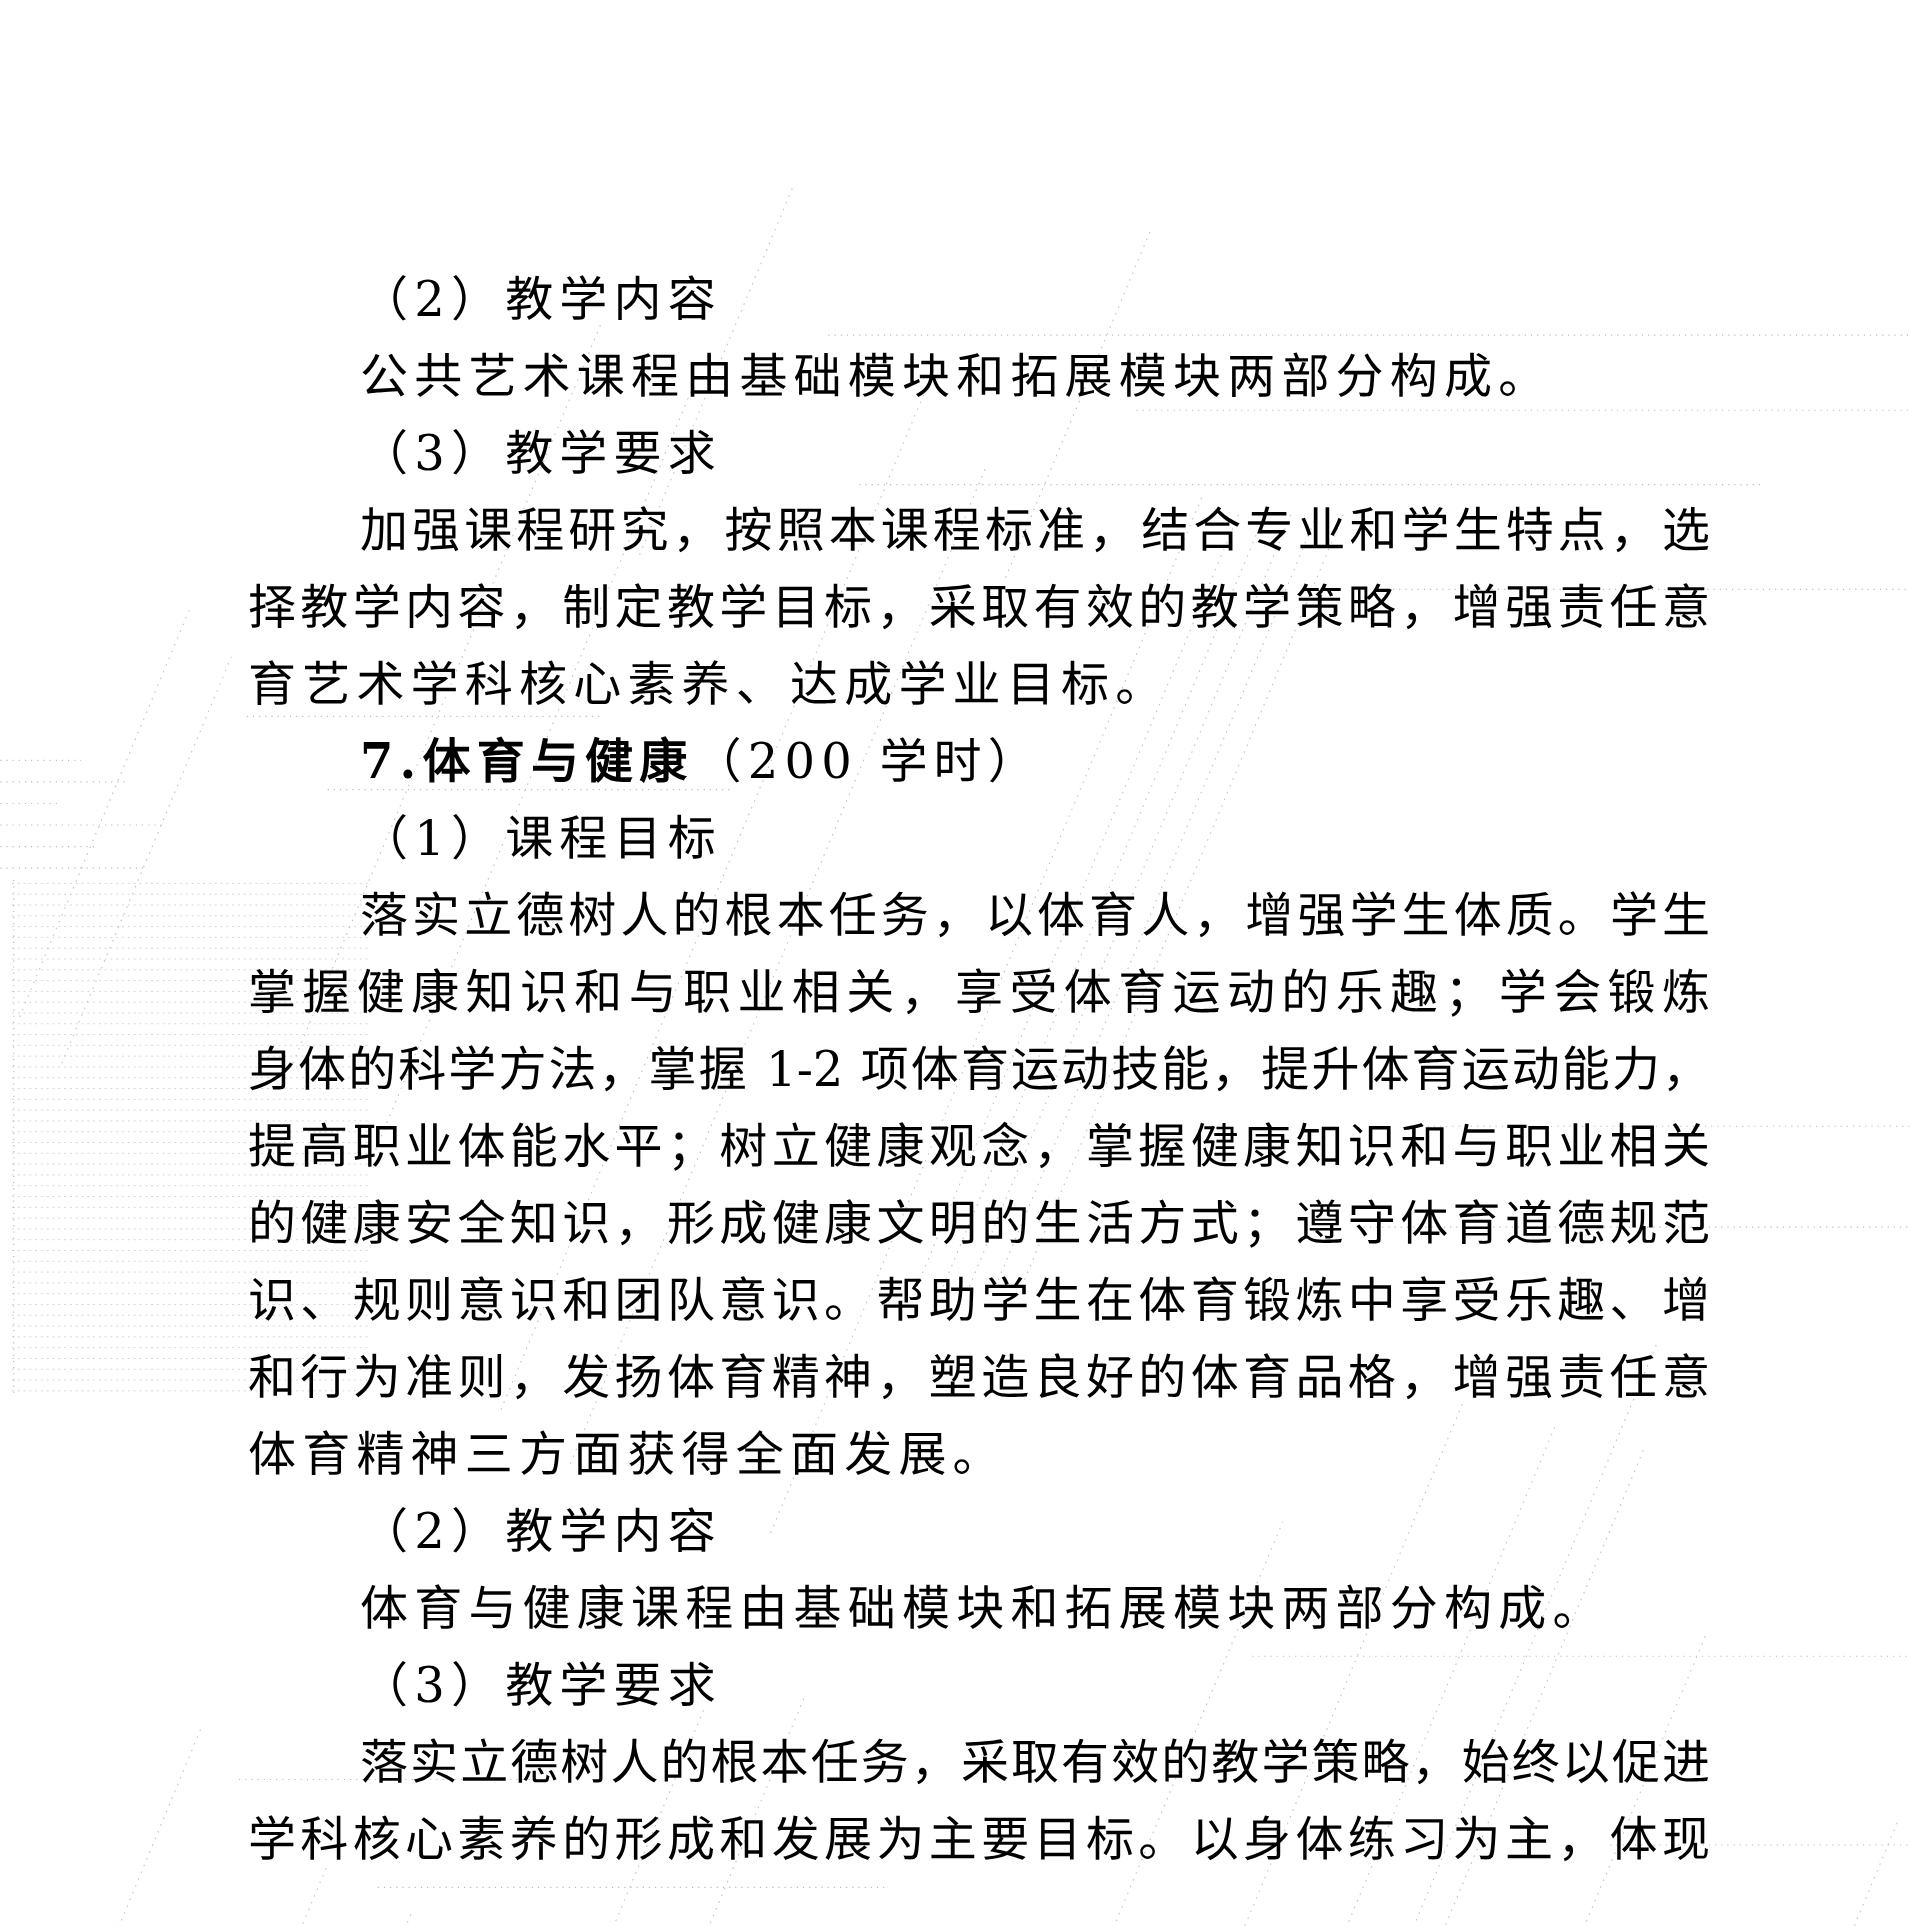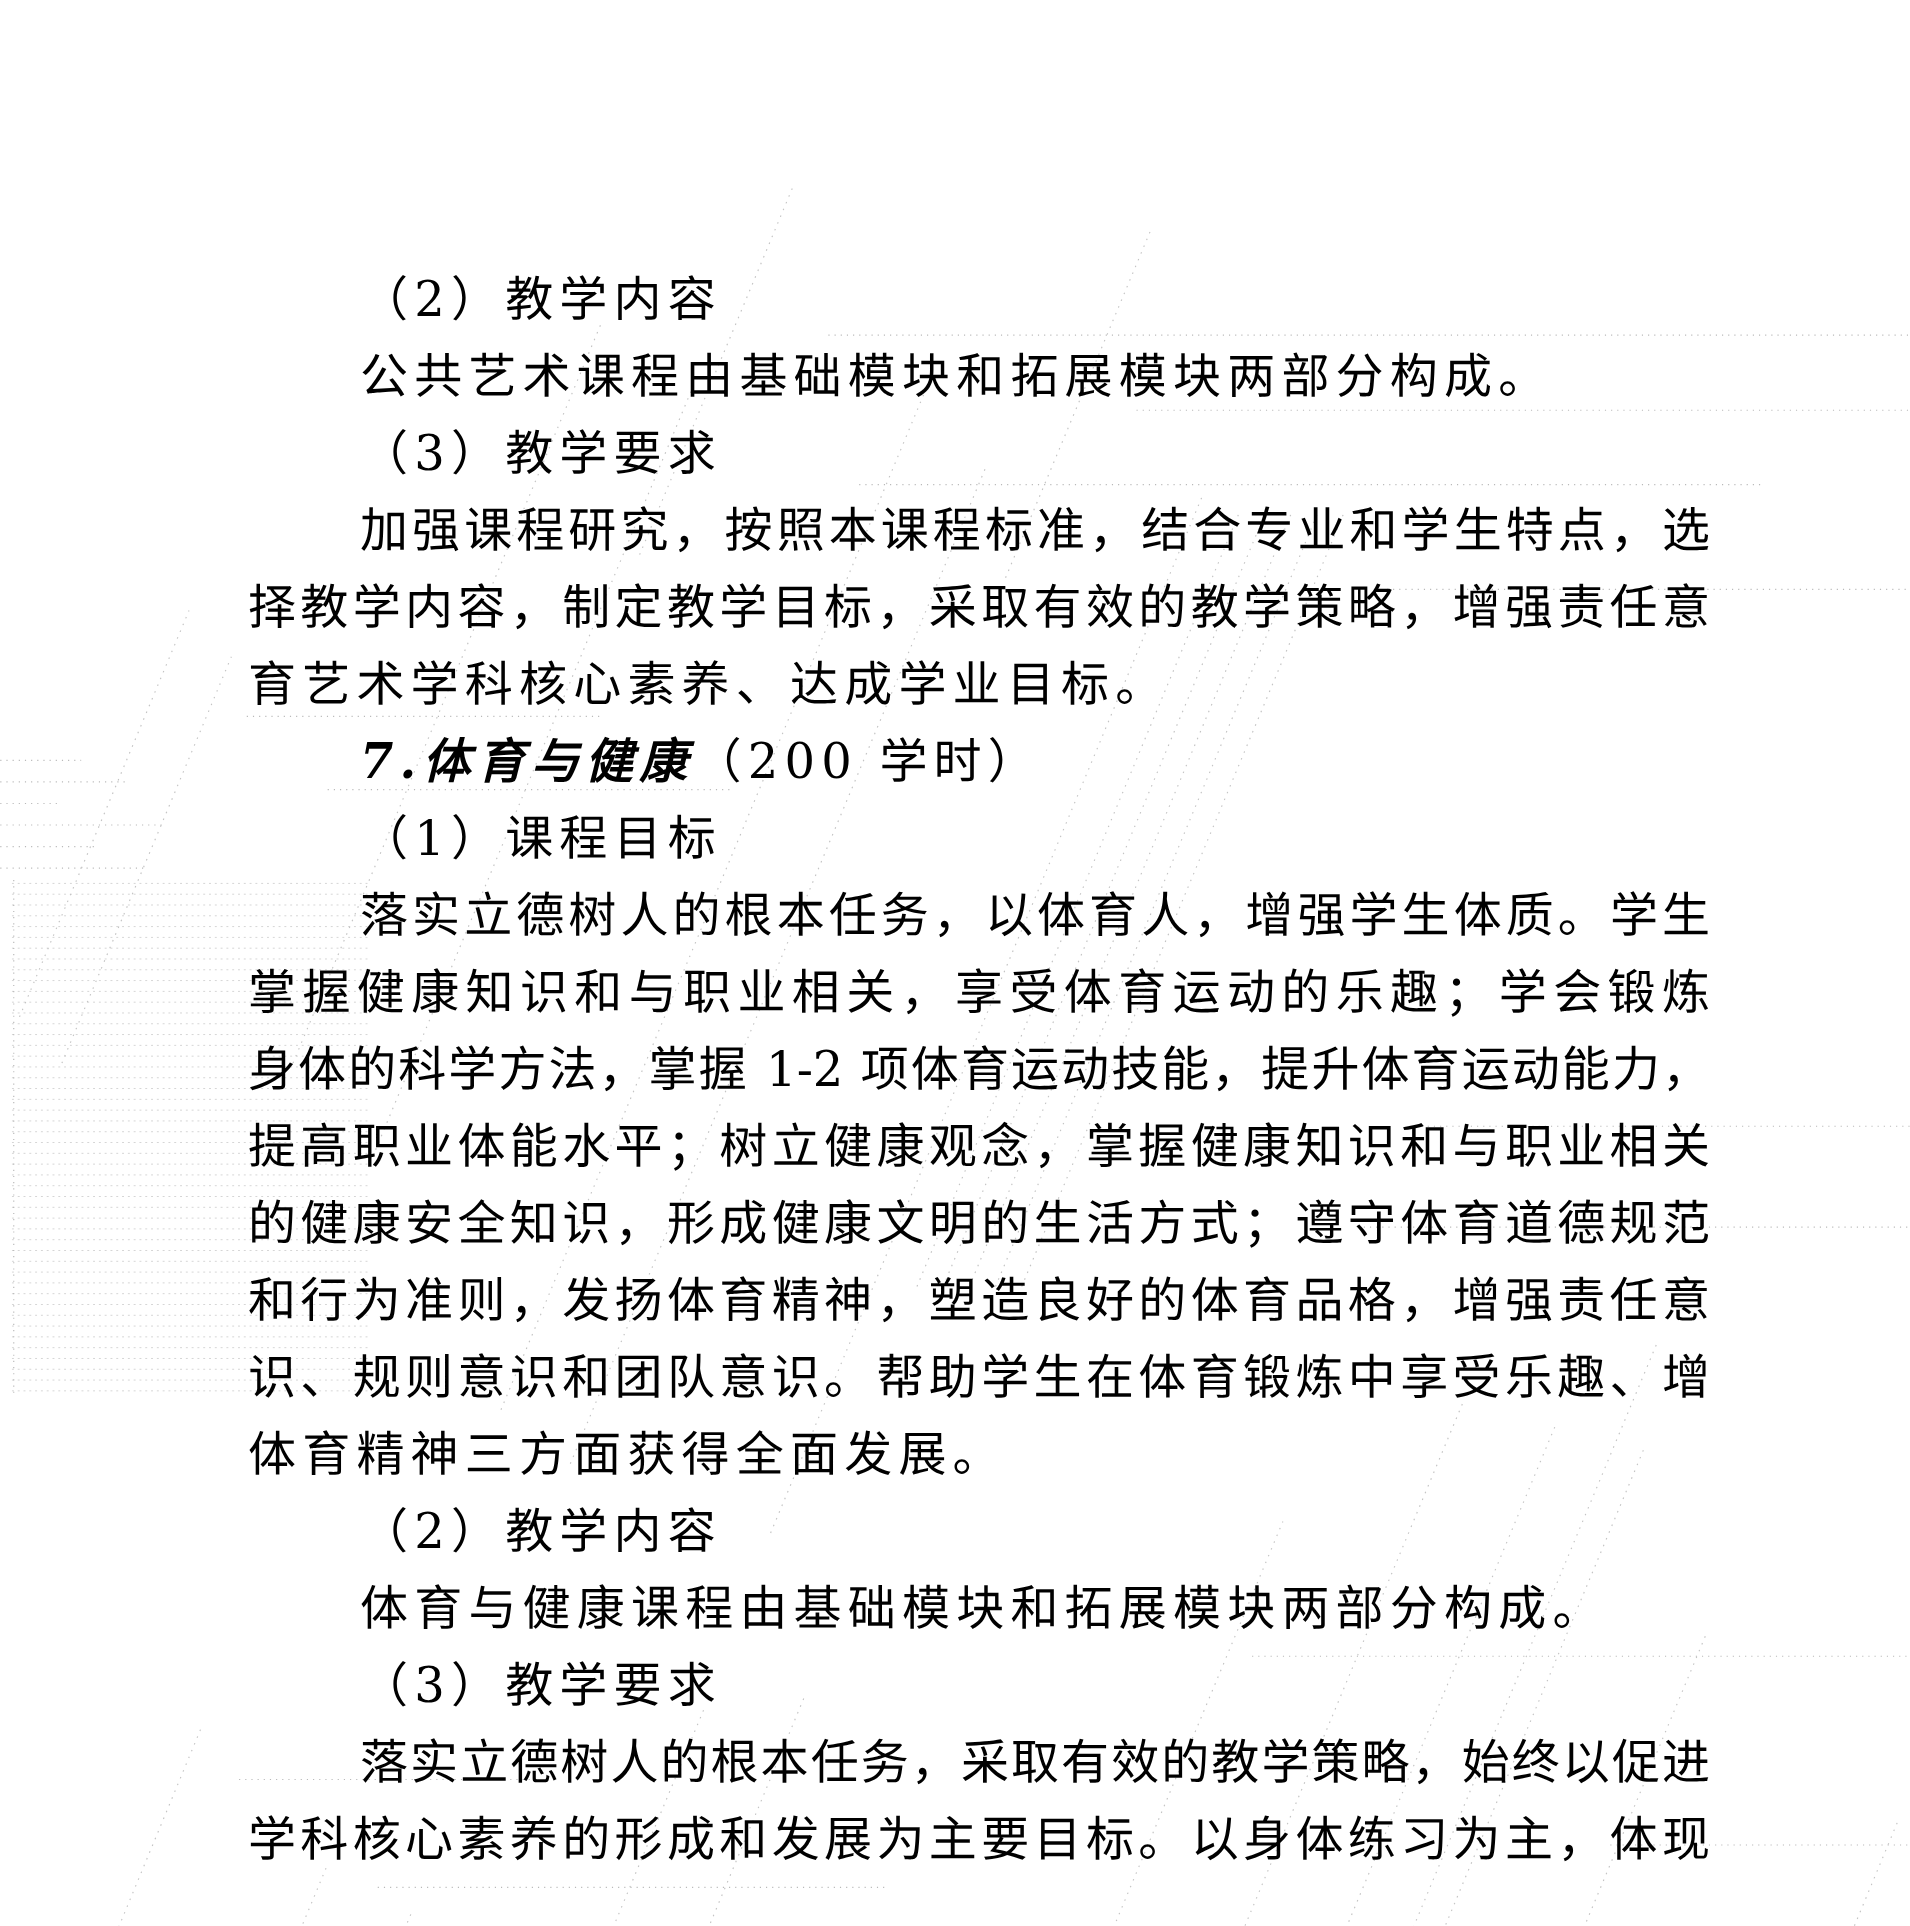--- a/index.html
+++ b/index.html
@@ -31,21 +31,21 @@
     white-space:nowrap;
     text-align:left;
   }
   .line.ind{padding-left:112px;}
   .line.j{
     letter-spacing:0;
     white-space:normal;
     text-align:justify;
     text-align-last:justify;
   }
-  .line .b{font-weight:700;font-style:italic;}
+  .line .b{font-weight:700;}
 </style>
 </head>
 <body>
 
 <div class="page">
 
   <div class="wm-band wm-band-left"></div>
 
   <svg class="wm-svg" viewBox="0 0 4960 7015" xmlns="http://www.w3.org/2000/svg">
     <g stroke="#b9b9b9" stroke-width="3" stroke-dasharray="3 13" fill="none">
@@ -126,22 +126,22 @@
       <div class="line ind j"><span>加强课程研究，按照本课程标准，结合专业和学生特点，选</span></div>
       <div class="line j"><span>择教学内容，制定教学目标，采取有效的教学策略，增强责任意</span></div>
       <div class="line"><span>育艺术学科核心素养、达成学业目标。</span></div>
       <div class="line ind"><span class="b">7.体育与健康</span><span>（200 学时）</span></div>
       <div class="line ind"><span>（1）课程目标</span></div>
       <div class="line ind j"><span>落实立德树人的根本任务，以体育人，增强学生体质。学生</span></div>
       <div class="line j"><span>掌握健康知识和与职业相关，享受体育运动的乐趣；学会锻炼</span></div>
       <div class="line j"><span>身体的科学方法，掌握 1-2 项体育运动技能，提升体育运动能力，</span></div>
       <div class="line j"><span>提高职业体能水平；树立健康观念，掌握健康知识和与职业相关</span></div>
       <div class="line j"><span>的健康安全知识，形成健康文明的生活方式；遵守体育道德规范</span></div>
+      <div class="line j"><span>识、规则意识和团队意识。帮助学生在体育锻炼中享受乐趣、增</span></div>
       <div class="line j"><span>和行为准则，发扬体育精神，塑造良好的体育品格，增强责任意</span></div>
-      <div class="line j"><span>识、规则意识和团队意识。帮助学生在体育锻炼中享受乐趣、增</span></div>
       <div class="line"><span>体育精神三方面获得全面发展。</span></div>
       <div class="line ind"><span>（2）教学内容</span></div>
       <div class="line ind"><span>体育与健康课程由基础模块和拓展模块两部分构成。</span></div>
       <div class="line ind"><span>（3）教学要求</span></div>
       <div class="line ind j"><span>落实立德树人的根本任务，采取有效的教学策略，始终以促进</span></div>
       <div class="line j"><span>学科核心素养的形成和发展为主要目标。以身体练习为主，体现</span></div>
     </main>
 
 </div>
 

